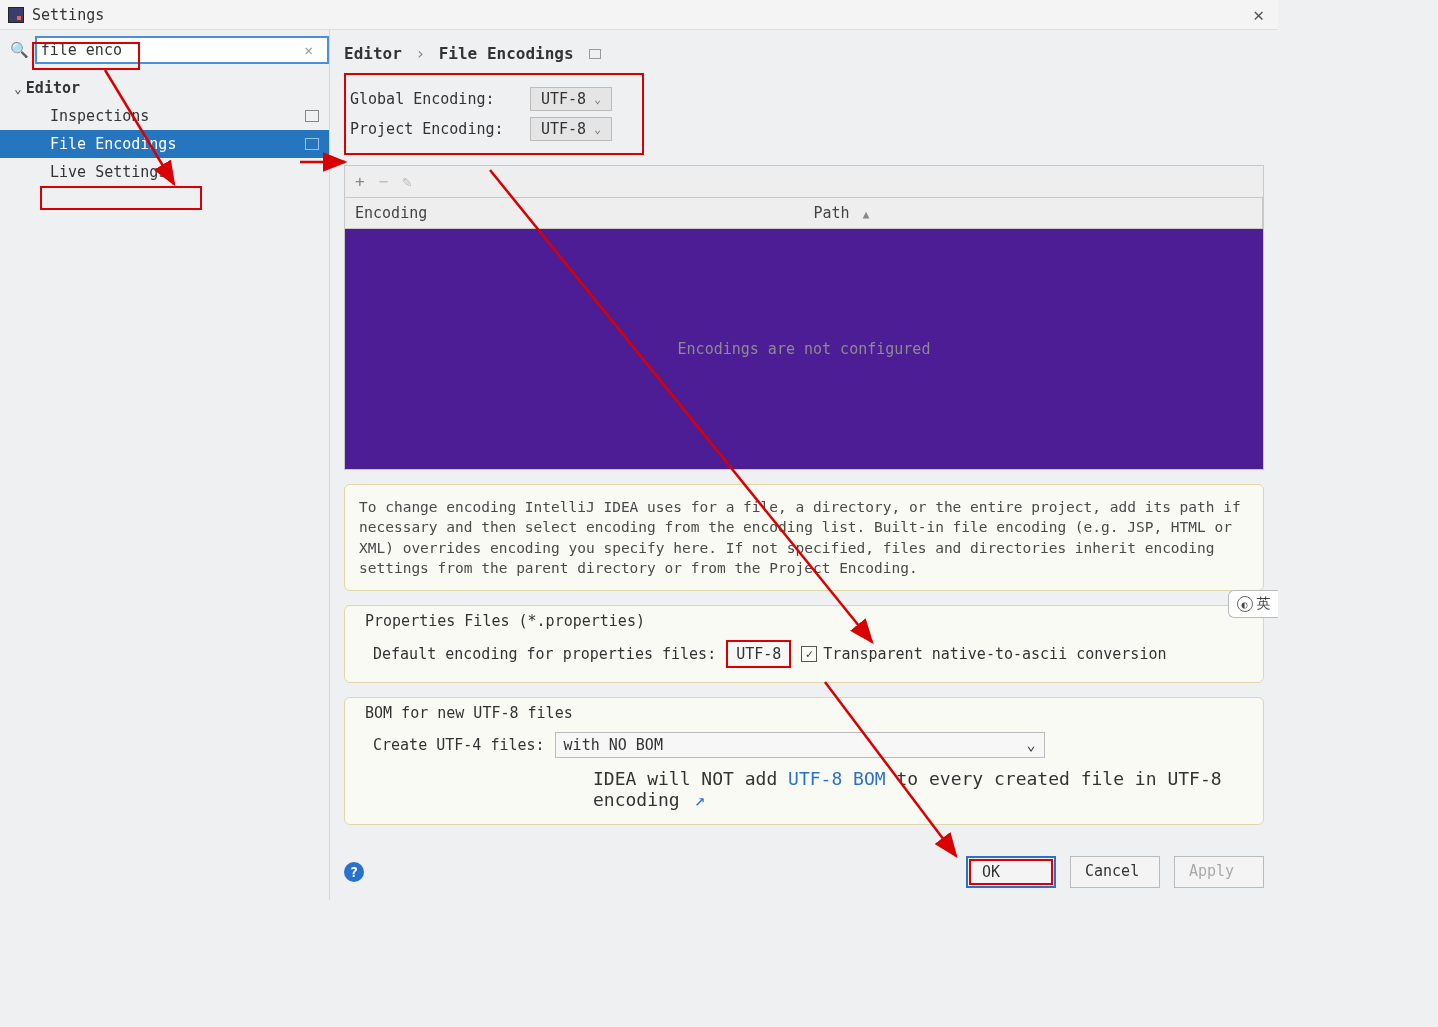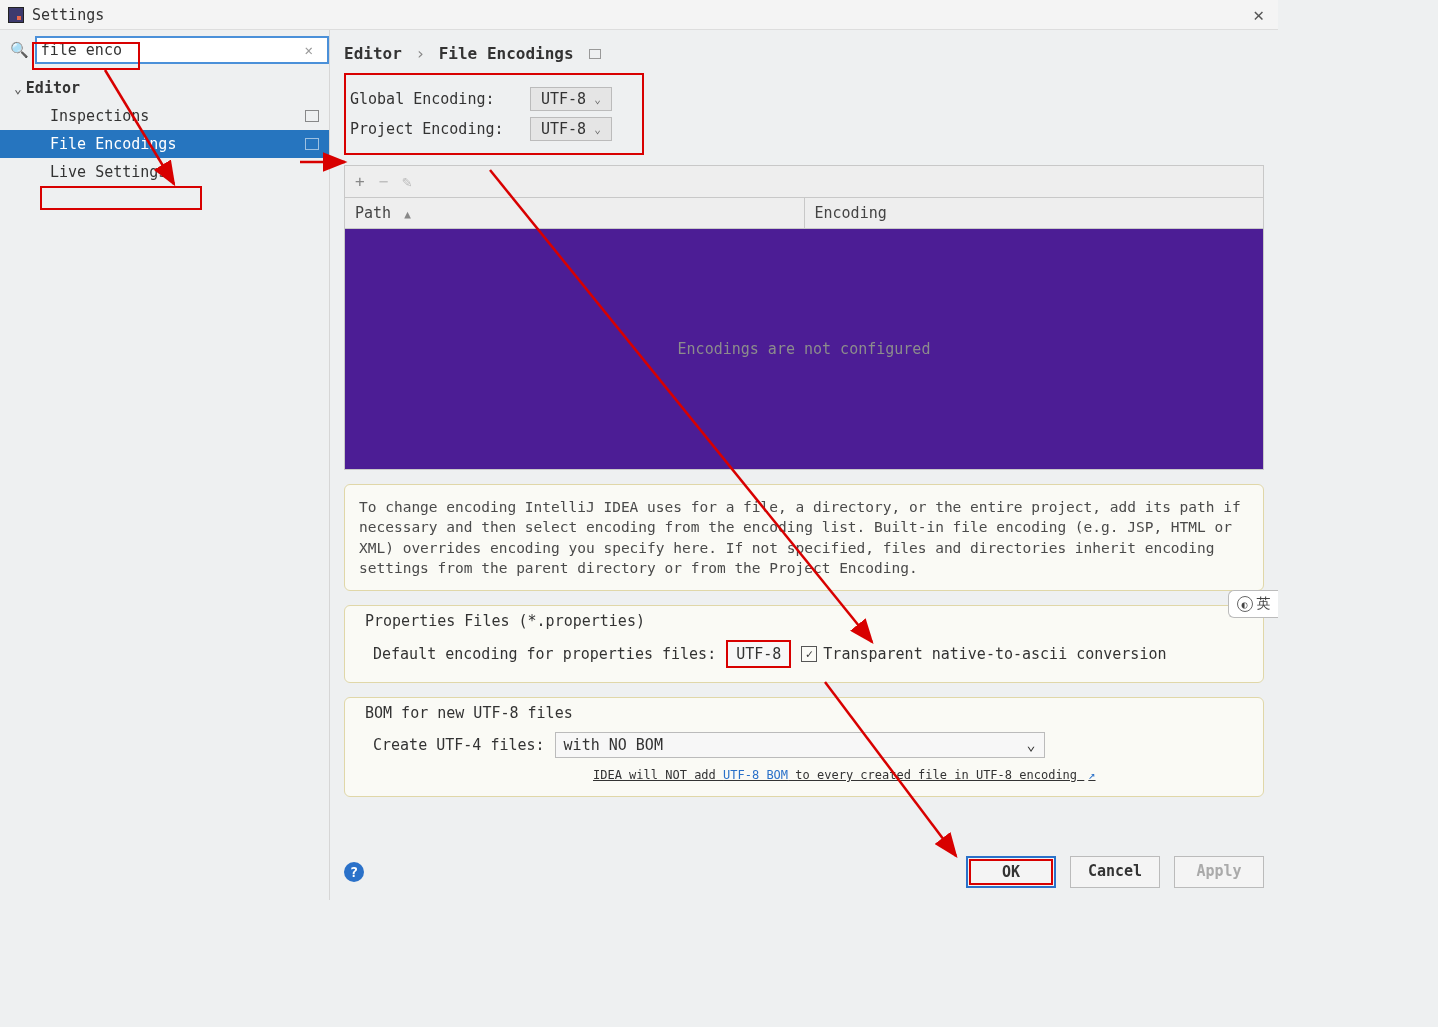--- a/index.html
+++ b/index.html
@@ -247,23 +247,22 @@
   display: inline-flex;
   align-items: center;
   justify-content: center;
   font-size: 12px;
   margin-right: 6px;
 }
 
 .note {
   margin-top: 10px;
   padding-left: 14px;
-  font-size: 12px;
-  color: #333;
-  text-decoration: underline;
+  font-size: 18px;
+  color: #333;
 }
 .note .linkish { color: #2a71c9; }
 .note .ext-icon { color: #2a71c9; margin-left: 4px; }
 
 .footer {
   margin-top: auto;
   display: flex;
   align-items: center;
   padding-top: 20px;
 }
@@ -273,26 +272,24 @@
   background: #2a71c9;
   color: #fff;
   display: flex; align-items: center; justify-content: center;
   font-size: 14px;
   font-weight: bold;
   cursor: pointer;
 }
 .buttons { margin-left: auto; display: flex; gap: 14px; }
 .btn {
   min-width: 90px;
-  text-align: center;
   padding: 5px 14px;
   border: 1px solid #bbb;
   background: #f4f4f4;
   cursor: pointer;
-  font-weight: bold;
 }
 .btn.primary { border: 2px solid #2a71c9; }
 .btn.disabled { color: #aaa; cursor: default; }
 
 
 .redbox {
   border: 2px solid #d80000;
   position: absolute;
   pointer-events: none;
 }
@@ -389,26 +386,26 @@
       </div>
     </div>
 
     <div class="table-area">
       <div class="table-toolbar">
         <span>+</span>
         <span style="opacity:.5">−</span>
         <span style="opacity:.5">✎</span>
       </div>
       <div class="table-header">
+        <div class="col enc">
+          <span>Encoding</span>
+        </div>
         <div class="col path">
           <span>Path</span>
           <span style="color:#888;font-size:11px;margin-left:4px">▲</span>
-        </div>
-        <div class="col enc">
-          <span>Encoding</span>
         </div>
       </div>
       <div class="table-body">
         <span>Encodings are not configured</span>
       </div>
     </div>
 
     <div class="hint-panel">To change encoding IntelliJ IDEA uses for a file, a directory, or the entire project, add its path if necessary and then select encoding from the encoding list. Built-in file encoding (e.g. JSP, HTML or XML) overrides encoding you specify here. If not specified, files and directories inherit encoding settings from the parent directory or from the Project Encoding.</div>
 
     <div class="section">

